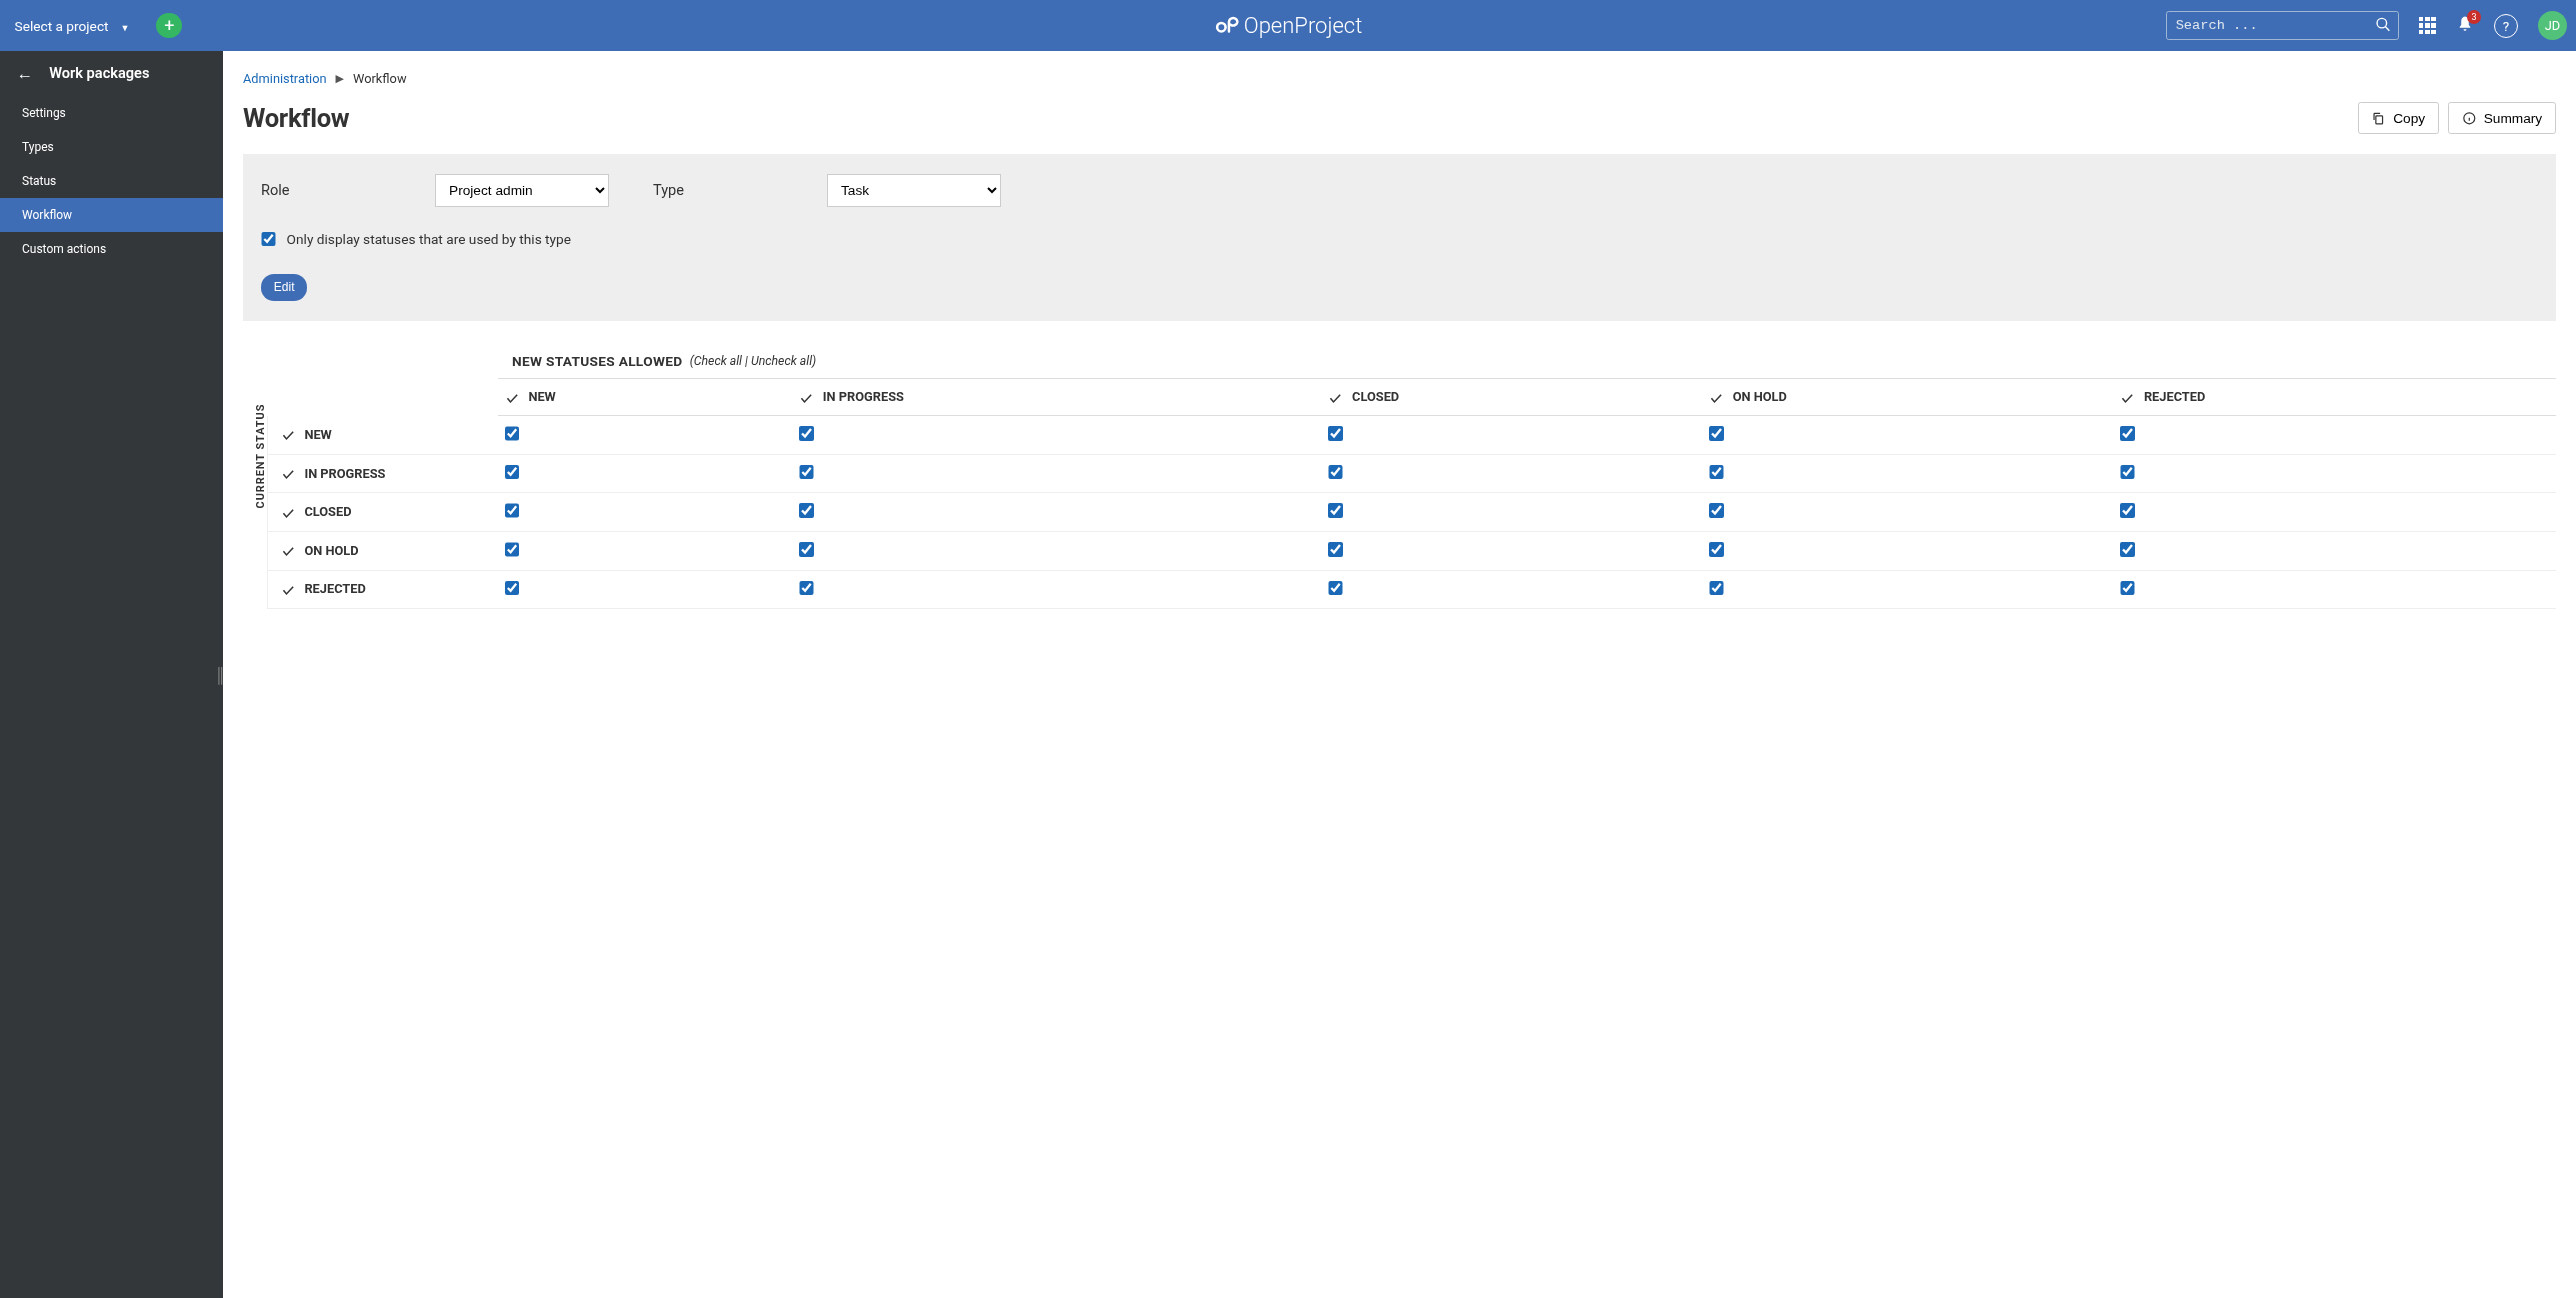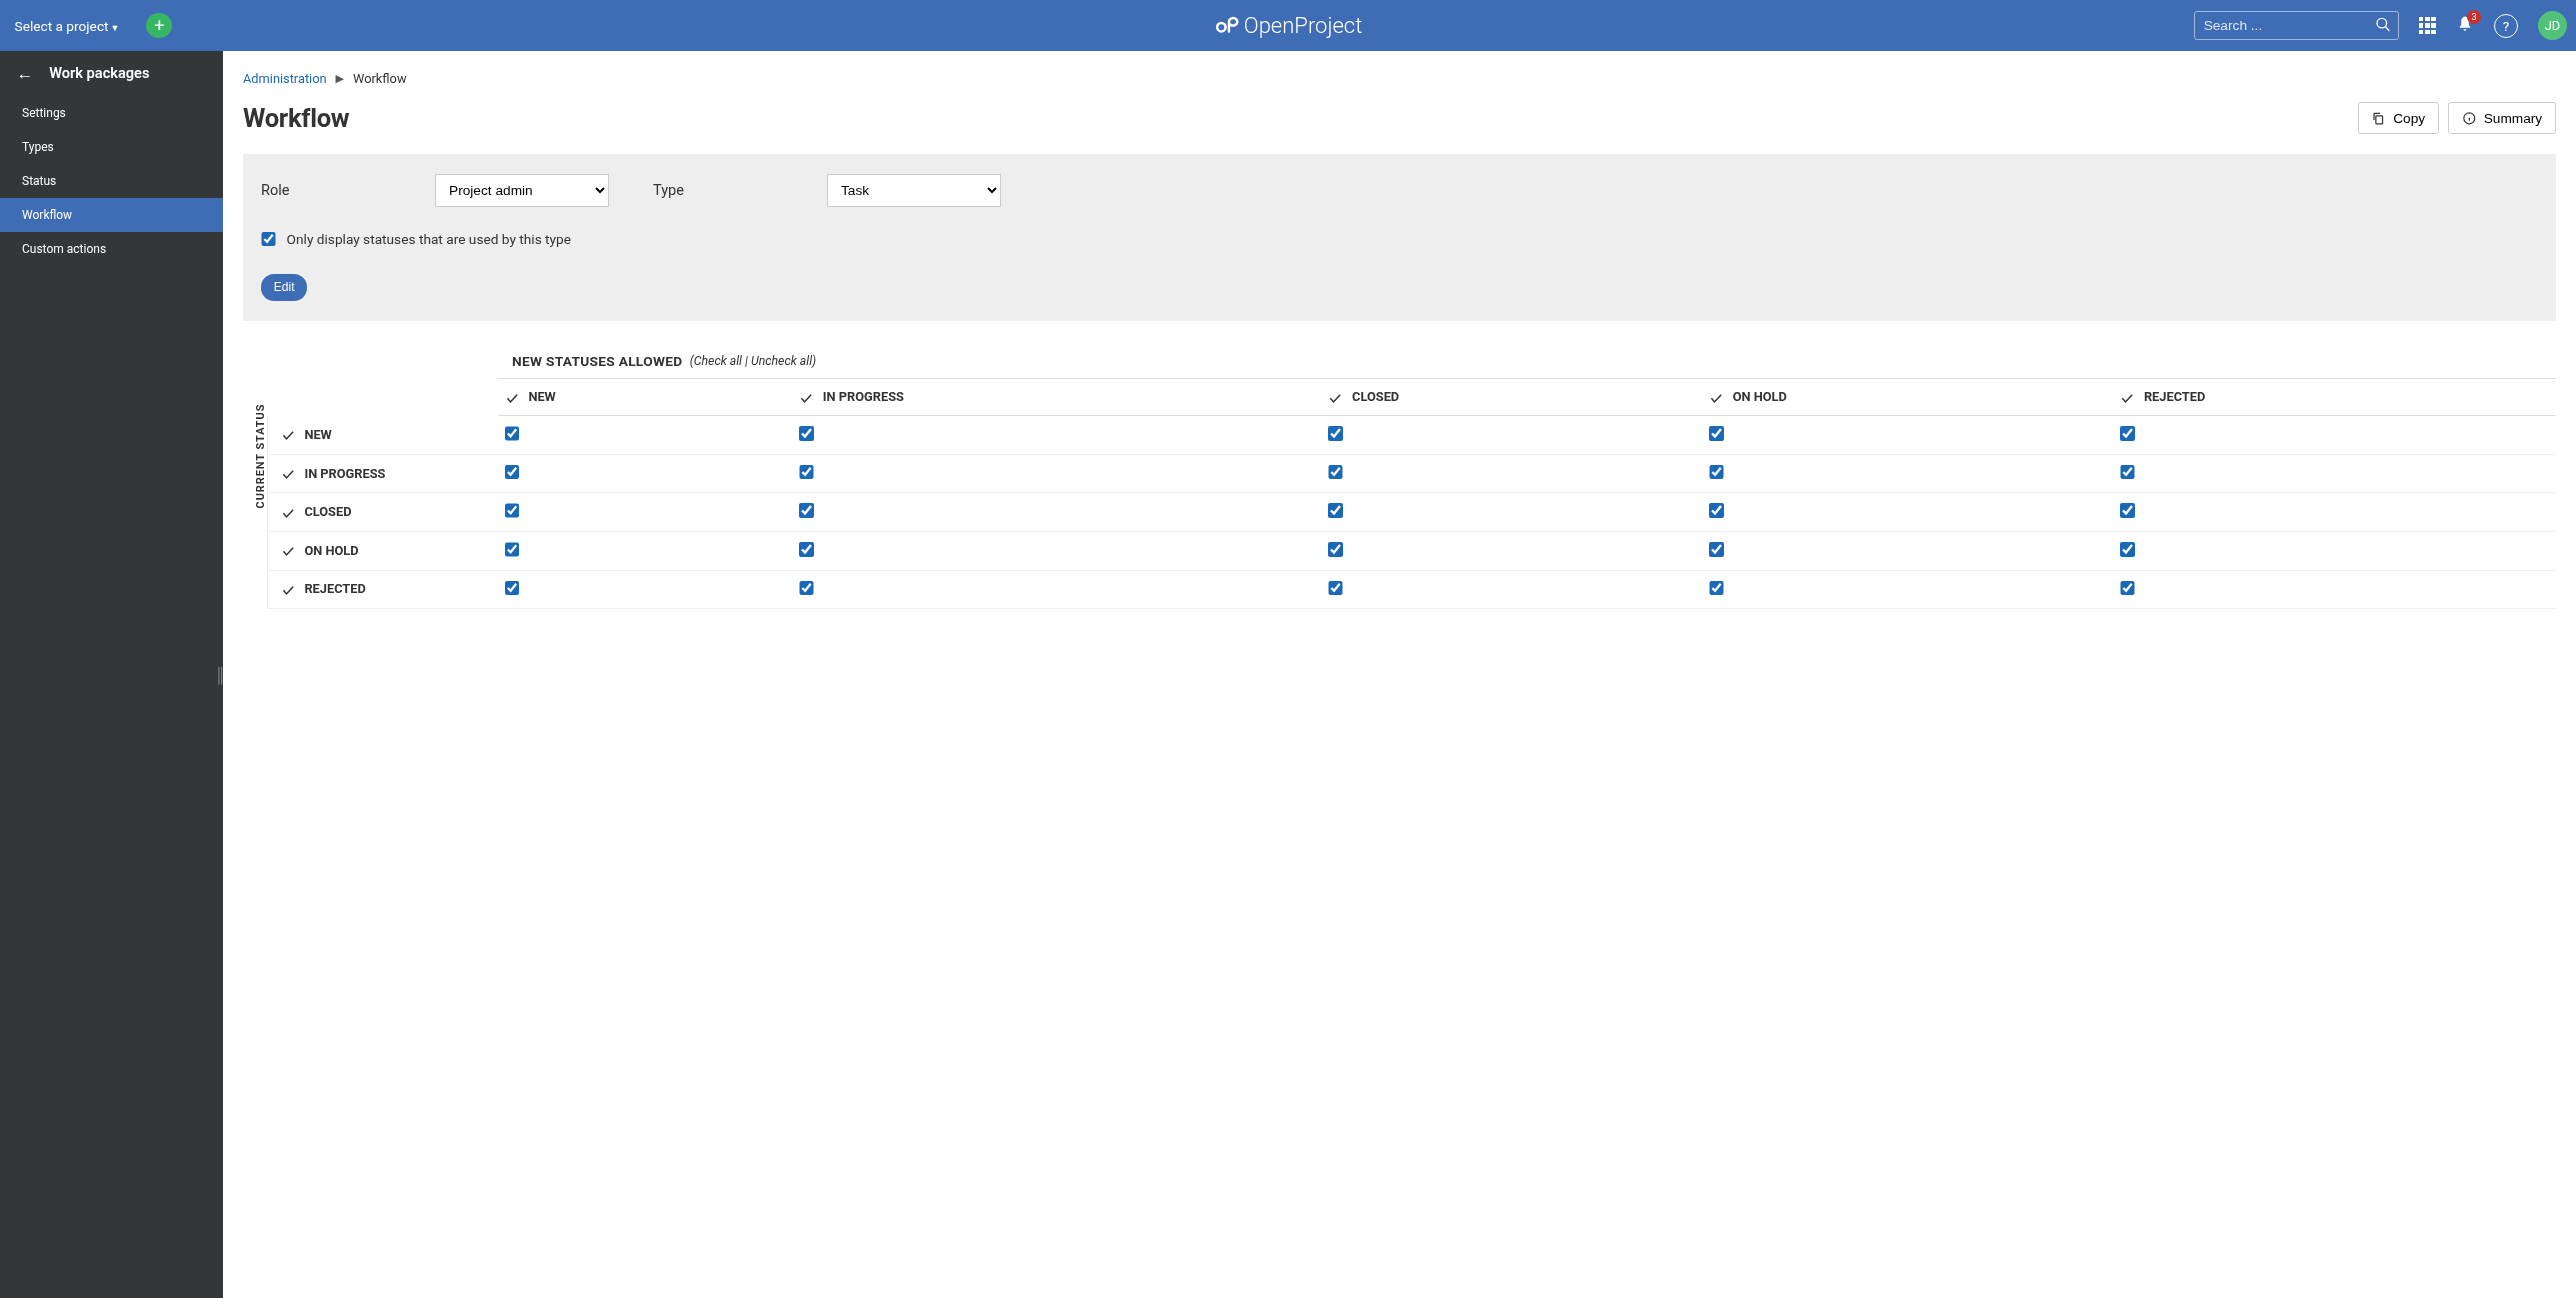--- a/index.html
+++ b/index.html
@@ -10,21 +10,21 @@
   background: #3f6db5;
   height: 51px;
   display: flex;
   align-items: center;
   padding: 0 9px;
   color: #fff;
 }
 .project-selector {
   display: flex;
   align-items: flex-end;
-  gap: 2px;
+  gap: 12px;
   cursor: pointer;
   font-size: 13.7px;
   margin-left: 5.5px;
 }
 .caret-down-icon::after {
   content: "▼";
   font-size: 9px;
 }
 .add-btn {
   width: 25.6px; height: 25.6px;
@@ -48,28 +48,29 @@
   font-weight: 300;
 }
 .logo-icon-svg { width: 27px; height: 27px; }
 .header-right {
   margin-left: auto;
   display: flex;
   align-items: center;
   gap: 20px;
 }
 .search-box {
-  width: 205px;
+  width: 233px;
   height: 29px;
   border: 0.9px solid #a0b6d5;
   background: transparent;
   border-radius: 2.7px;
   padding: 0 31px 0 9px;
   color: #fff;
   font-size: 13.7px;
+  font-family: Liberation Mono, monospace;
 }
 .search-box::placeholder { color: #e0e6ef; }
 .search-wrap { position: relative; }
 .search-btn {
   position: absolute;
   right: 7.3px;
   top: 50%;
   transform: translateY(-50%);
   background: none;
   border: none;

